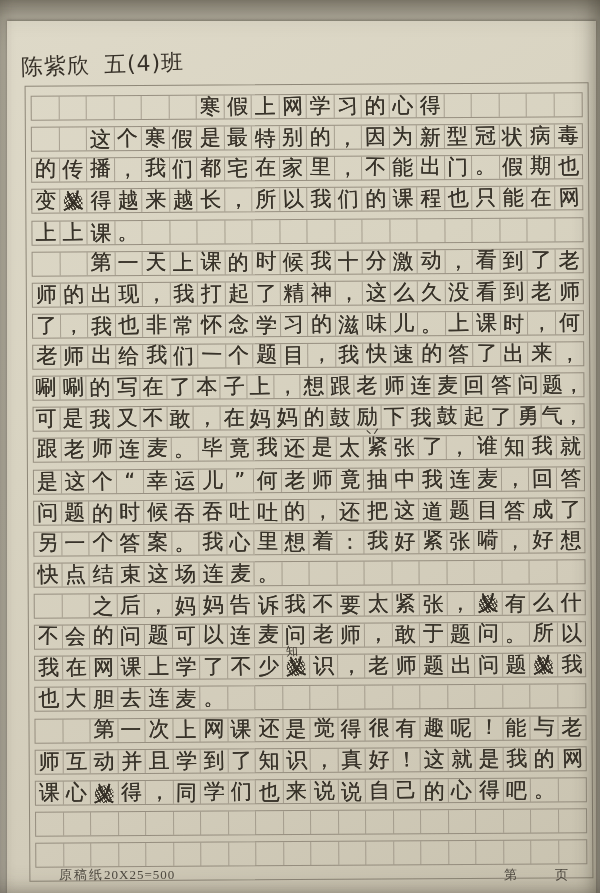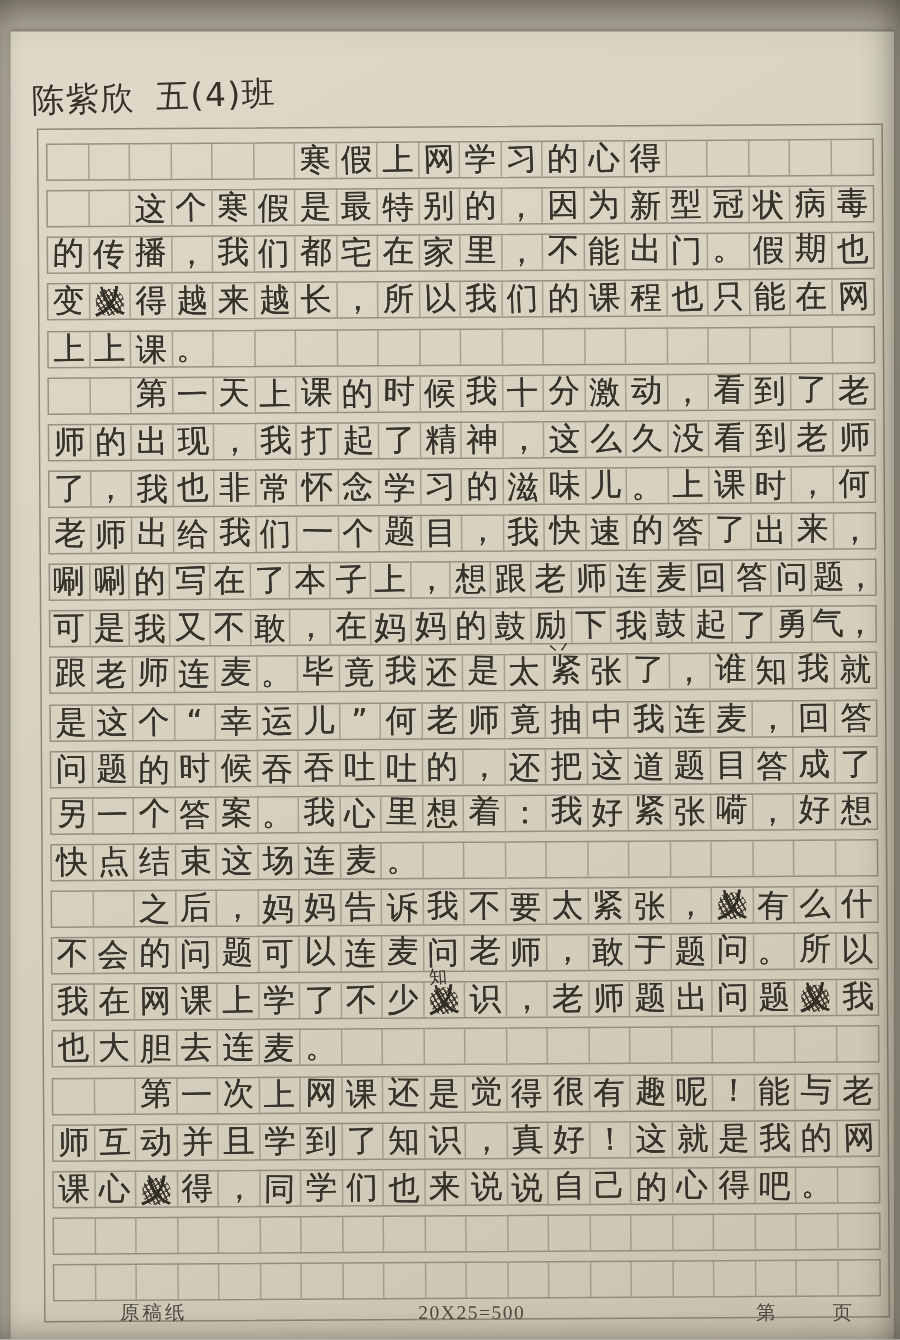--- a/index.html
+++ b/index.html
@@ -45,22 +45,22 @@
       repeating-linear-gradient(62deg,transparent 0 1.6px,rgba(48,42,33,.85) 1.6px 2.8px),
       repeating-linear-gradient(-35deg,transparent 0 2.2px,rgba(48,42,33,.65) 2.2px 3.4px);
     border-radius:45% 55% 50% 48%;}
 
   .ann{position:absolute;top:-10px;left:3px;font-size:12px;line-height:12px;
     color:#38332a;transform:rotate(-4deg);z-index:2;}
 
   .footer{position:absolute;left:27px;right:18px;bottom:8px;height:20px;
     display:flex;align-items:center;font-family:"Liberation Serif",serif;
     font-size:13px;color:#4e4940;}
-  .footer .f-left{margin-left:53px;letter-spacing:2px;}
-  .footer .f-center{flex:1;text-align:center;letter-spacing:1px;}
+  .footer .f-left{margin-left:32px;letter-spacing:2px;}
+  .footer .f-center{flex:1;text-align:left;letter-spacing:1px;}
   .footer .f-right{display:flex;gap:38px;margin-right:14px;}
 </style>
 </head>
 <body>
 
 <div class="photo">
 
   <div class="paper"></div>
 
   <div class="name-line">

